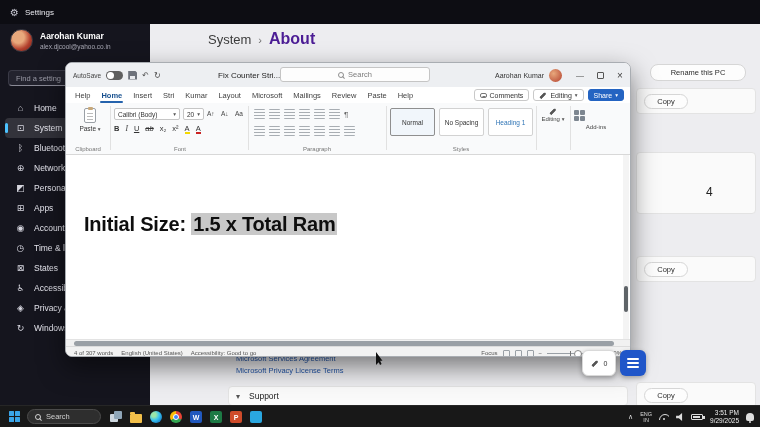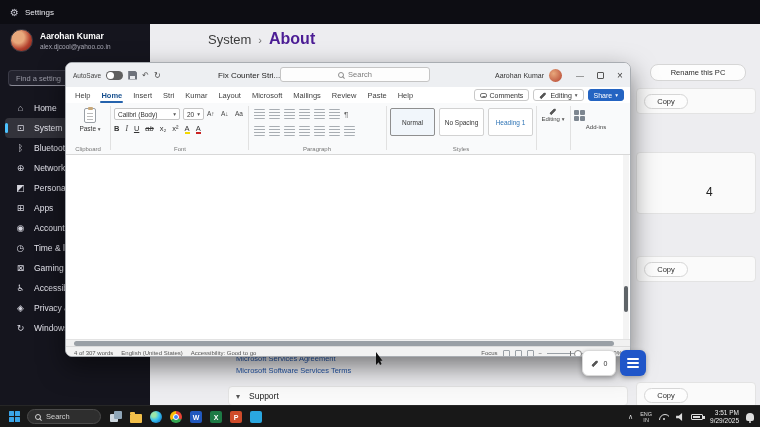--- a/index.html
+++ b/index.html
@@ -233,21 +233,21 @@
       <div class="nav-item">
         <span class="ic">◉</span>
         <span>Accounts</span>
       </div>
       <div class="nav-item">
         <span class="ic">◷</span>
         <span>Time &amp; lang</span>
       </div>
       <div class="nav-item">
         <span class="ic">⊠</span>
-        <span>Gaming</span>
+        <span>States</span>
       </div>
       <div class="nav-item">
         <span class="ic">♿</span>
         <span>Accessibility</span>
       </div>
       <div class="nav-item">
         <span class="ic">◈</span>
         <span>Privacy &amp; se</span>
       </div>
       <div class="nav-item">
@@ -277,21 +277,21 @@
       <span class="partial-num" style="position:absolute; left:69px; top:32px;">4</span>
     </div>
 
     <div class="card" style="left:486px; top:232px; width:120px; height:26px;">
       <div class="pill-btn" style="position:absolute; left:7px; top:5px; width:44px; height:15px;">
         <span>Copy</span>
       </div>
     </div>
 
     <div class="slink" style="left:86px; top:330px;">Microsoft Services Agreement</div>
-    <div class="slink" style="left:86px; top:342px;">Microsoft Software Services Terms</div>
+    <div class="slink" style="left:86px; top:342px;">Microsoft Privacy License Terms</div>
 
     <div class="card support-card">
       <span class="chev">▾</span>
       <span class="lbl">Support</span>
     </div>
 
     <div class="card" style="left:486px; top:358px; width:120px; height:26px;">
       <div class="pill-btn" style="position:absolute; left:7px; top:5px; width:44px; height:15px;">
         <span>Copy</span>
       </div>
@@ -438,20 +438,23 @@
             <i></i>
             <i></i>
             <i></i>
             <i></i>
           </span>
         <div class="lbl">Add-ins</div>
       </div>
     </div>
 
     <div class="w-doc">
+      <div class="dline" style="top:58px;">
+        <span>Initial Size: </span><span class="hl-gray">1.5 x Total Ram</span>
+      </div>
     </div>
     <div class="vscroll">
       <i class="vthumb" style="top:131px; height:26px;"></i>
     </div>
     <div class="hscroll">
       <i class="hthumb"></i>
     </div>
 
     <div class="w-status">
       <div class="st-left">

